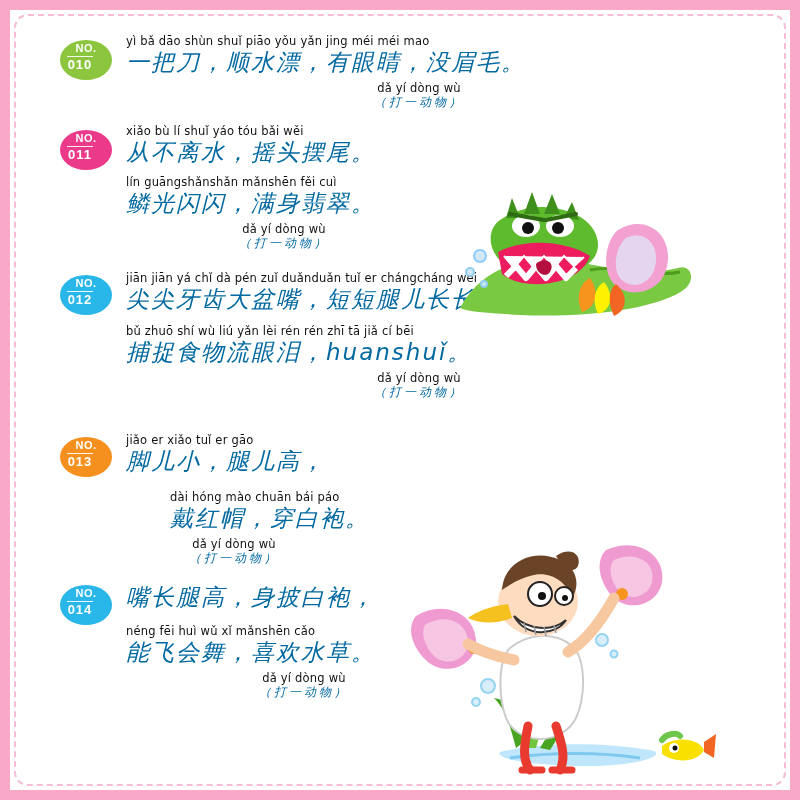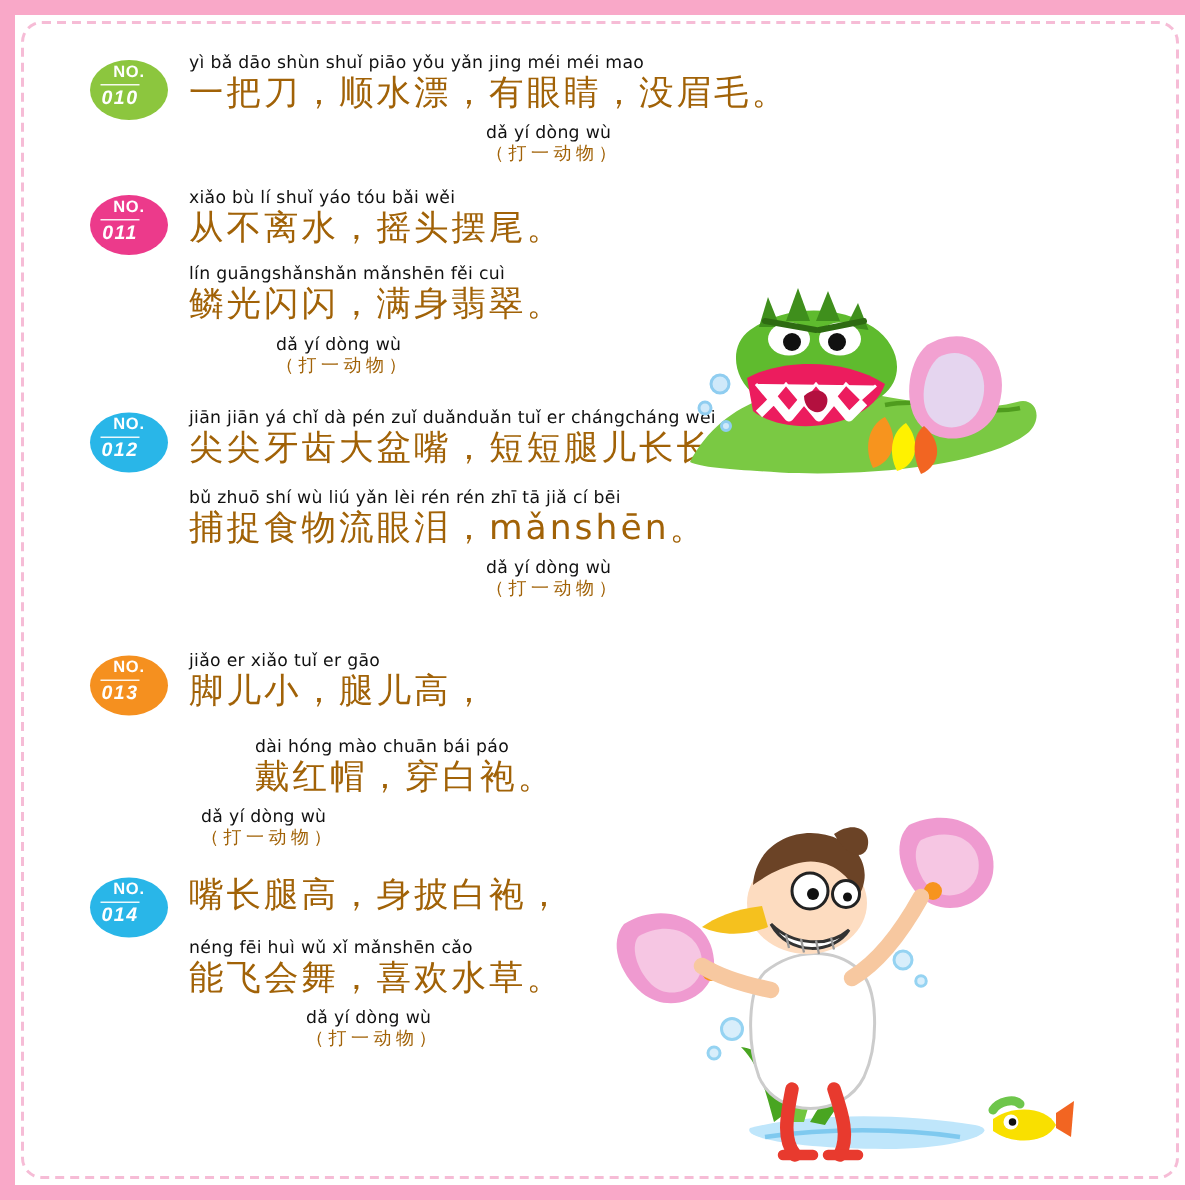--- a/index.html
+++ b/index.html
@@ -66,48 +66,48 @@
     letter-spacing: 0.5px;
   }
   .badge .num {
     display: block;
     font-size: 13px;
     font-weight: bold;
     border-top: 1px solid rgba(255,255,255,0.9);
     margin: 1px 19px 0 7px;
     padding-top: 1px;
     letter-spacing: 1px;
-    font-style: italic;
   }
 
   .lines {
     margin-left: 92px;
   }
   .line {
     margin-bottom: 2px;
   }
   .pinyin {
     font-size: 11.5px;
     color: #111111;
     letter-spacing: 0.2px;
     white-space: nowrap;
     font-family: "DejaVu Sans", sans-serif;
   }
   .hanzi {
     font-size: 23px;
-    color: #a16207;
+    color: #0369a1;
     letter-spacing: 2px;
     white-space: nowrap;
     line-height: 1.25;
     font-family: "DejaVu Sans", sans-serif;
+    font-style: italic;
   }
   
   .answer {
     margin-top: 4px;
-    text-align: left;
+    text-align: center;
   }
   .answer .pinyin {
     font-size: 11.5px;
   }
   .answer .hanzi {
     font-size: 12px;
     letter-spacing: 3px;
   }
 
   .ans-pos-a { margin-left: 290px; width: 190px; }
@@ -174,21 +174,21 @@
         <span class="no">NO.</span>
         <span class="num">012</span>
       </div>
       <div class="lines">
         <div class="line">
           <div class="pinyin">jiān jiān yá chǐ dà pén zuǐ        duǎnduǎn tuǐ  er chángcháng wěi</div>
           <div class="hanzi">尖尖牙齿大盆嘴，短短腿儿长长尾。</div>
         </div>
         <div class="line" style="margin-top:10px;">
           <div class="pinyin">bǔ zhuō shí wù liú yǎn lèi        rén rén zhī tā jiǎ cí bēi</div>
-          <div class="hanzi">捕捉食物流眼泪，mǎnshēn。</div>
+          <div class="hanzi">捕捉食物流眼泪，huanshuǐ。</div>
         </div>
       </div>
       <div class="answer ans-pos-c">
         <div class="pinyin">dǎ  yí  dòng wù</div>
         <div class="hanzi">（打一动物）</div>
       </div>
     </div>
 
     <div class="riddle" style="height:148px;margin-top:12px;">
       <div class="badge" style="top:4px;background:#f5901f;">

